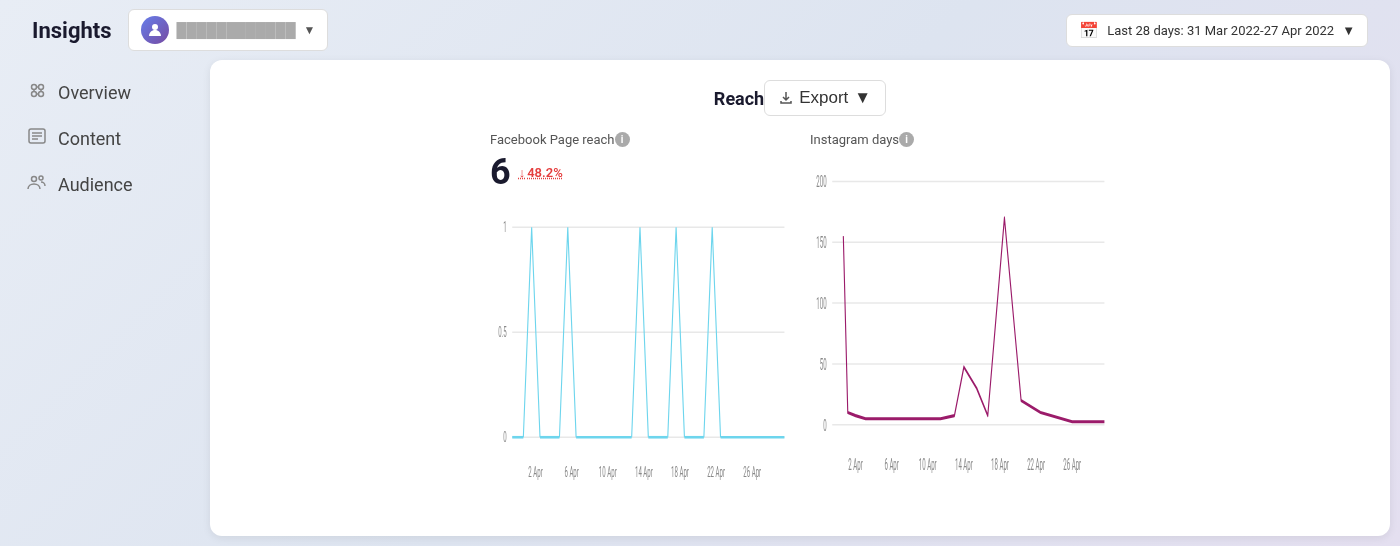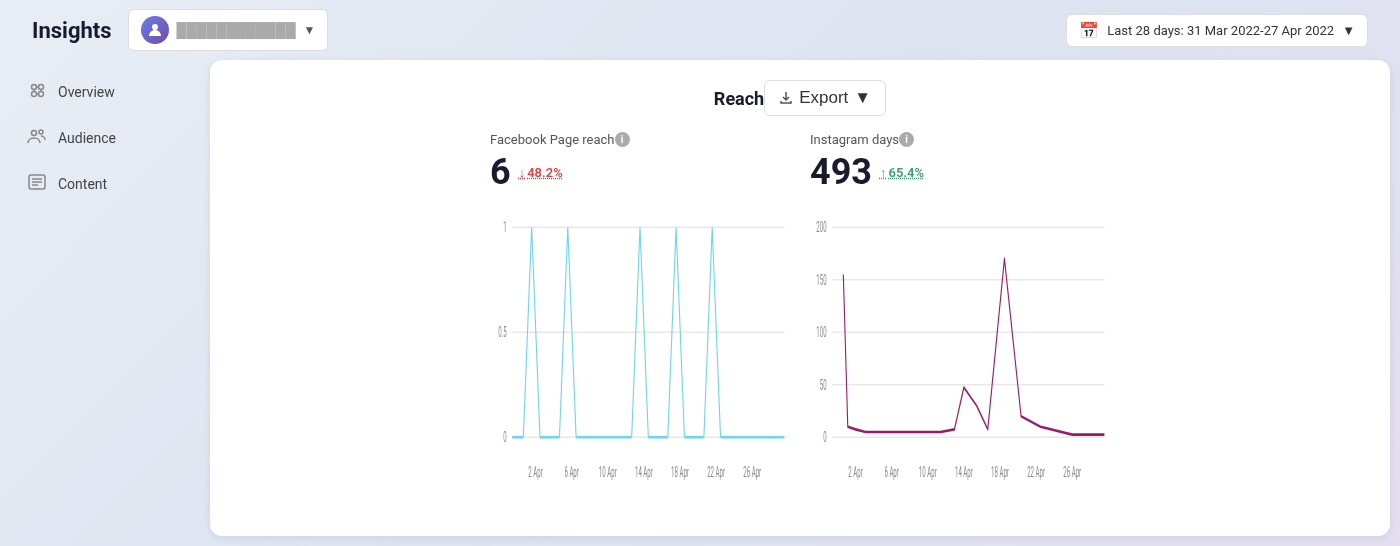--- a/index.html
+++ b/index.html
@@ -88,21 +88,21 @@
       padding: 10px 0;
       flex-shrink: 0;
     }
     .nav-item {
       display: flex;
       align-items: center;
       gap: 10px;
       padding: 10px 16px;
       border-radius: 8px;
       cursor: pointer;
-      font-size: 14px;
+      font-size: 18px;
       color: #444;
       margin-bottom: 2px;
     }
     .nav-item.active {
       background: rgba(255,255,255,0.85);
       color: #2563eb;
       font-weight: 600;
     }
     .nav-item .nav-icon {
       font-size: 18px;
@@ -263,38 +263,38 @@
           <line x1="14" y1="9.5" x2="14" y2="11.5"></line>
           <line x1="9.5" y1="7" x2="11.5" y2="7"></line>
           <line x1="9.5" y1="14" x2="11.5" y2="14"></line>
         </svg>
       </span>
       <span>Overview</span>
     </div>
     <div class="nav-item">
       <span class="nav-icon">
         <svg width="20" height="20" viewBox="0 0 20 20" fill="none" stroke="#888" stroke-width="1.5">
+          <rect x="2" y="3" width="16" height="14" rx="2"></rect>
+          <line x1="5" y1="7" x2="15" y2="7"></line>
+          <line x1="5" y1="10" x2="15" y2="10"></line>
+          <line x1="5" y1="13" x2="11" y2="13"></line>
+        </svg>
+      </span>
+      <span>Content</span>
+    </div>
+    <div class="nav-item">
+      <span class="nav-icon">
+        <svg width="20" height="20" viewBox="0 0 20 20" fill="none" stroke="#888" stroke-width="1.5">
           <circle cx="7" cy="7" r="2.5"></circle>
           <circle cx="14" cy="6" r="2"></circle>
           <path d="M1 17c0-3 2.7-5 6-5s6 2 6 5"></path>
           <path d="M14 10c2 0 4 1.5 4 4"></path>
         </svg>
       </span>
       <span>Audience</span>
-    </div>
-    <div class="nav-item">
-      <span class="nav-icon">
-        <svg width="20" height="20" viewBox="0 0 20 20" fill="none" stroke="#888" stroke-width="1.5">
-          <rect x="2" y="3" width="16" height="14" rx="2"></rect>
-          <line x1="5" y1="7" x2="15" y2="7"></line>
-          <line x1="5" y1="10" x2="15" y2="10"></line>
-          <line x1="5" y1="13" x2="11" y2="13"></line>
-        </svg>
-      </span>
-      <span>Content</span>
     </div>
   </nav>
 
   <div class="content-area">
     <div class="content-header">
       <h2 class="reach-title">Reach</h2>
       <button class="export-btn">
         <svg width="14" height="14" viewBox="0 0 14 14" fill="none" stroke="#555" stroke-width="1.5">
           <path d="M7 1v8M4 6l3 3 3-3"></path>
           <path d="M2 10v2h10v-2"></path>
@@ -355,27 +355,20 @@
             <polyline points="415,180 530,180" fill="none" stroke="#6dd5ed" stroke-width="2"></polyline>
           </svg>
         </div>
       </div>
 
       <div class="chart-section">
         <div class="chart-label">
           <span>Instagram days</span>
           <span class="info-icon">i</span>
         </div>
-        <div class="stat-row">
-          <span class="stat-number">493</span>
-          <span class="stat-change up">
-            <span>↑</span>
-            <span>65.4%</span>
-          </span>
-        </div>
         <div class="chart-wrapper">
           <svg class="chart" viewBox="0 0 540 240" preserveAspectRatio="none">
 
             <line x1="40" y1="20" x2="530" y2="20" class="grid-line"></line>
             <line x1="40" y1="60" x2="530" y2="60" class="grid-line"></line>
             <line x1="40" y1="100" x2="530" y2="100" class="grid-line"></line>
             <line x1="40" y1="140" x2="530" y2="140" class="grid-line"></line>
             <line x1="40" y1="180" x2="530" y2="180" class="grid-line"></line>
 
             <text x="30" y="24" class="axis-label" text-anchor="end">200</text>

